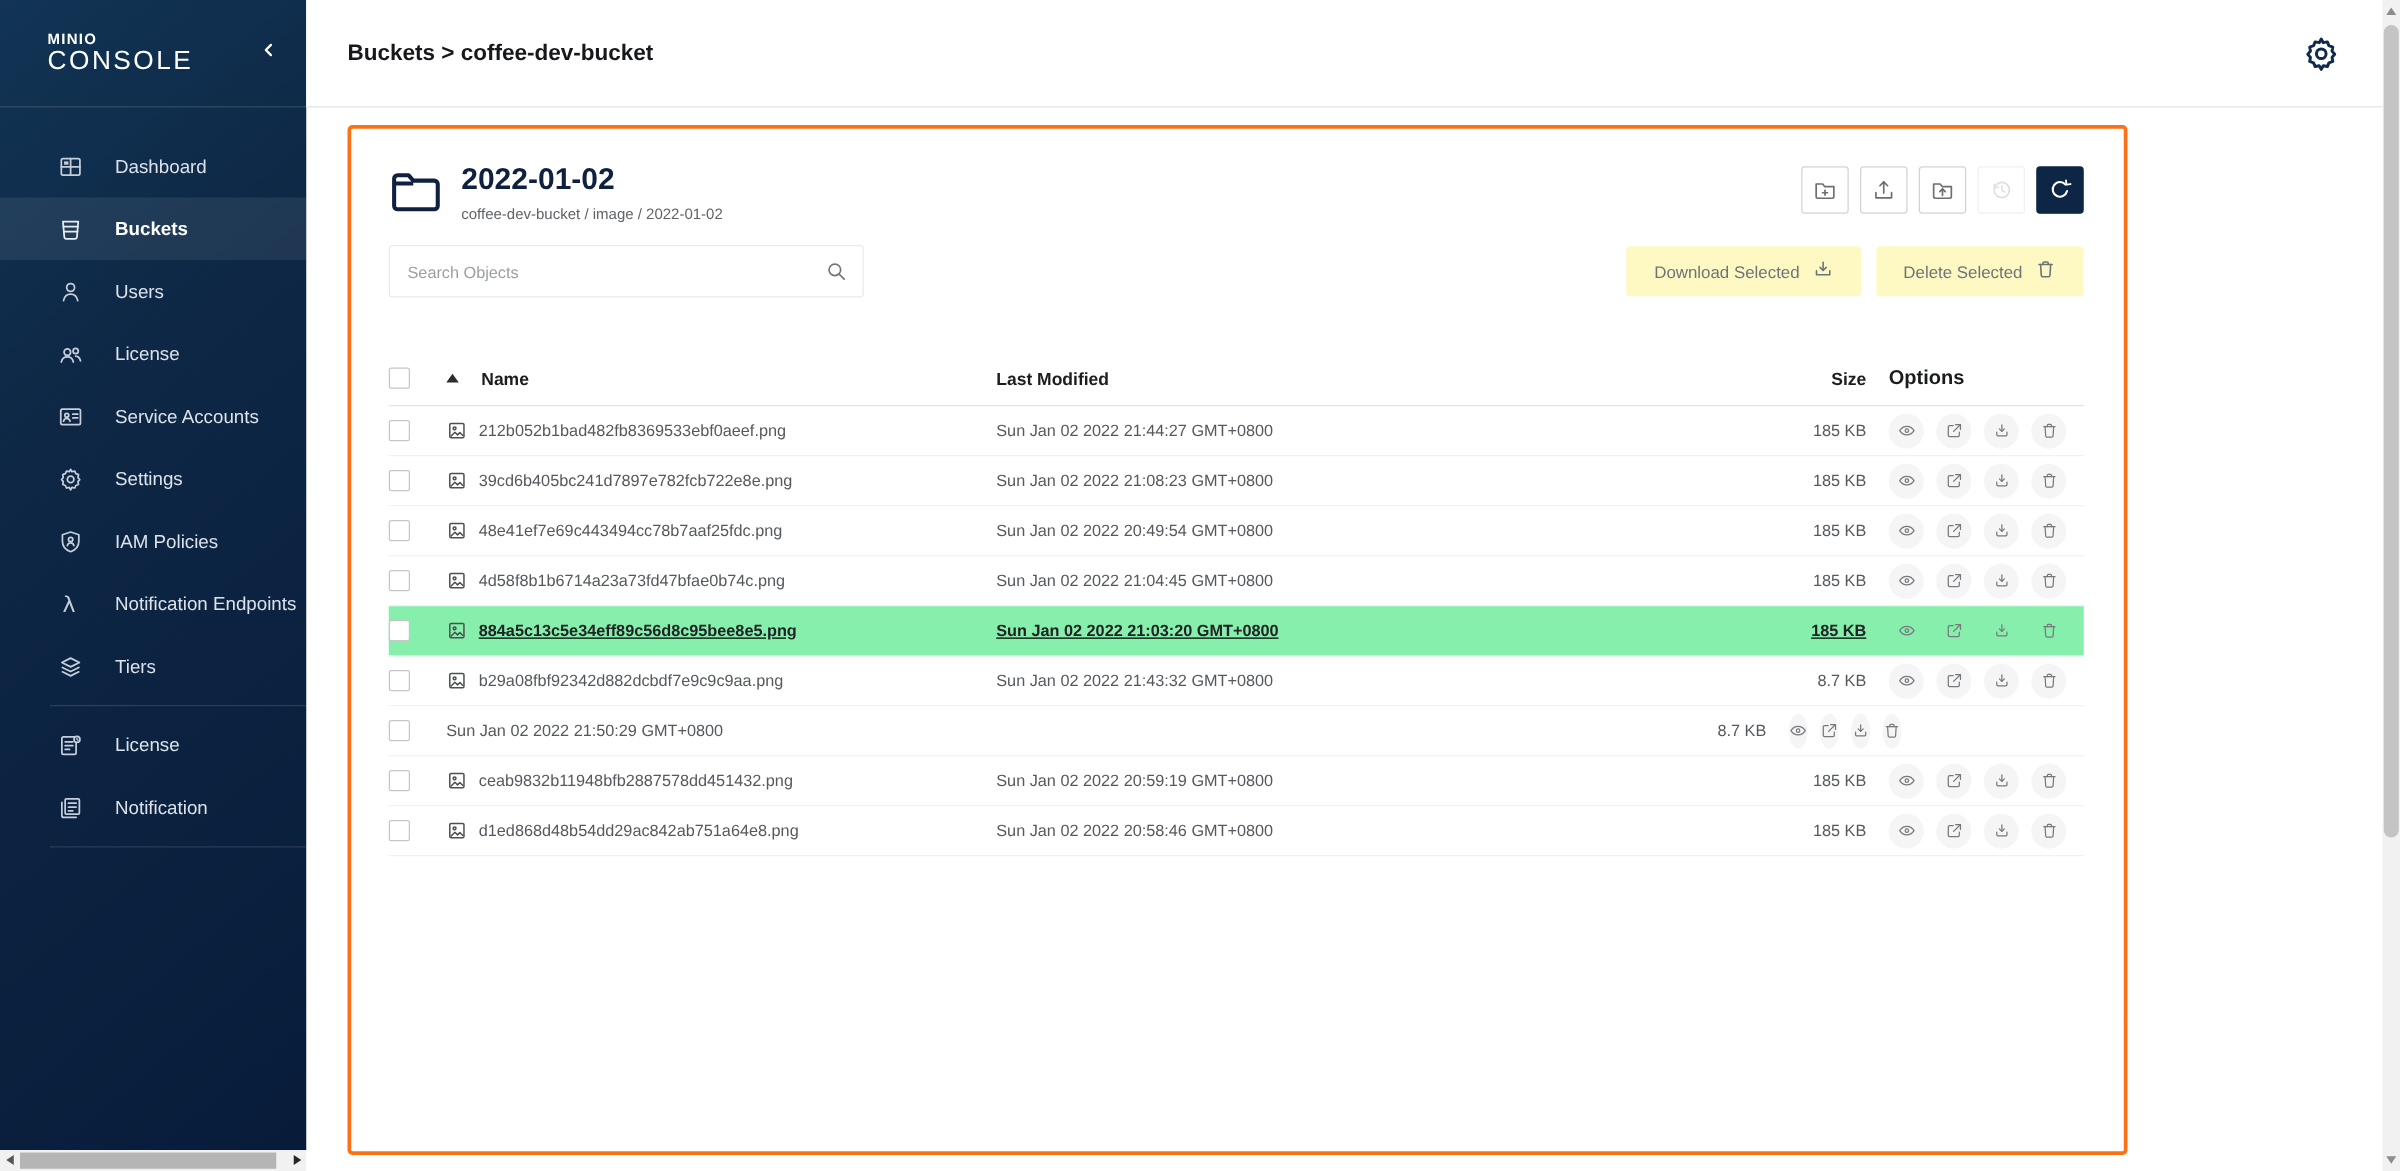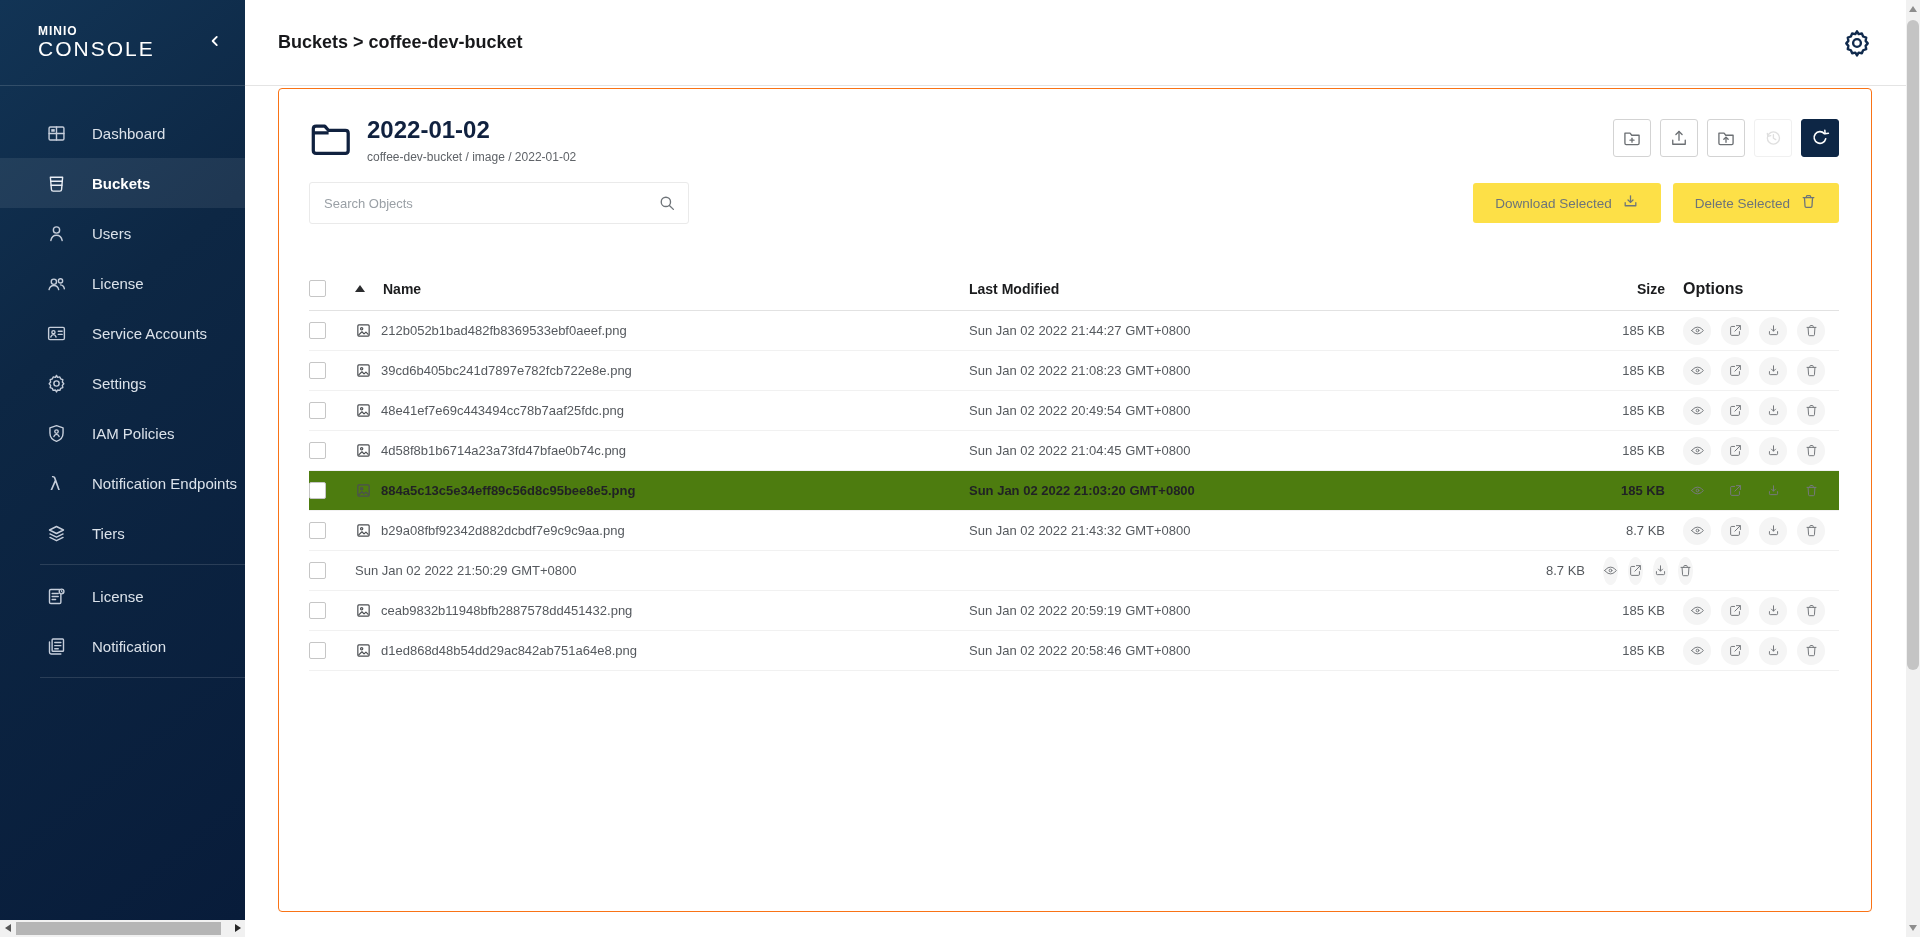--- a/index.html
+++ b/index.html
@@ -27,22 +27,22 @@
   .nav-divider { height:1px; background:rgba(255,255,255,.13); margin:6px 0 6px 40px; }
 
   
   .topbar { position:absolute; left:245px; top:0; width:1661px; height:86px; background:#fff;
             border-bottom:1px solid #e4e4e4; display:flex; align-items:center; padding:0 34px 0 33px; }
   .breadcrumb { font-size:18px; font-weight:bold; color:#17181b; flex:1; }
   .settings-gear { width:30px; height:30px; color:#102a4d; cursor:pointer; }
   .settings-gear svg { width:30px; height:30px; }
 
   
-  .card { position:absolute; left:278px; top:88px; width:1594px; height:824px; background:#fff;
-          border:1px solid #f97316; border-radius:4px; }
+  .card { position:absolute; left:278px; top:100px; width:1424px; height:824px; background:#fff;
+          border:3px solid #f97316; border-radius:4px; }
 
   .title-row { position:absolute; top:28px; left:30px; display:flex; align-items:flex-start; }
   .folder-ic { width:44px; height:40px; margin-right:14px; margin-top:2px; }
   .obj-title { font-size:24px; font-weight:bold; color:#10213f; line-height:26px; }
   .obj-path  { font-size:12px; color:#5f6368; margin-top:7px; }
 
   .toolbar { position:absolute; top:30px; right:32px; display:flex; gap:9px; }
   .tool-btn { width:38px; height:38px; border:1px solid #d3d3d3; border-radius:3px; background:#fff;
               color:#6b6f73; display:flex; align-items:center; justify-content:center; cursor:pointer; }
   .tool-btn svg { width:20px; height:20px; }
@@ -50,21 +50,21 @@
   .tool-btn.primary { background:#0d2645; border-color:#0d2645; color:#fff; }
 
   .search-row { position:absolute; top:93px; left:30px; right:32px; height:42px; display:flex; align-items:center; }
   .search-box { width:380px; height:42px; border:1px solid #eaeaea; border-radius:3px; background:#fff;
                 display:flex; align-items:center; padding:0 12px 0 14px; }
   .search-box input { flex:1; border:none; outline:none; font-size:13px; color:#444;
                       font-family:"Liberation Sans",sans-serif; }
   .search-box input::placeholder { color:#9aa0a6; }
   .search-ic { width:18px; height:18px; color:#6f7479; }
   .sel-actions { margin-left:auto; display:flex; gap:12px; }
-  .sel-btn { height:40px; padding:0 22px; background:#fde047; border:none; border-radius:3px;
+  .sel-btn { height:40px; padding:0 22px; background:#fef9c3; border:none; border-radius:3px;
              font-size:13.5px; color:#6d7479; display:flex; align-items:center; gap:10px; cursor:pointer;
              font-family:"Liberation Sans",sans-serif; }
   .sel-btn svg { width:17px; height:17px; }
 
   
   .objtable { position:absolute; top:178px; left:30px; right:32px; }
   .trow { display:grid; grid-template-columns:46px minmax(0,1fr) 620px 80px 170px;
           align-items:center; height:40px; border-bottom:1px solid #f1f1f1; }
   .trow.thead { height:44px; border-bottom:1px solid #e2e2e2; font-weight:bold; font-size:14px; color:#1b1c1e; }
   .cell-check { display:flex; align-items:center; }
@@ -72,21 +72,21 @@
   .cell-name { display:flex; align-items:center; gap:9px; font-size:13px; color:#55595e; overflow:hidden; }
   .cell-name .fic { width:17px; height:17px; color:#4c4f53; flex:none; }
   .sort-tri { width:0; height:0; border-left:5px solid transparent; border-right:5px solid transparent;
               border-bottom:7px solid #2b2c2e; margin-right:9px; }
   .cell-mod { font-size:13px; color:#55595e; }
   .cell-size { font-size:13px; color:#55595e; text-align:right; padding-right:4px; }
   .cell-opts { display:flex; gap:10px; justify-content:flex-start; padding-left:14px; }
   .opt-btn { width:28px; height:28px; border-radius:50%; background:#f5f5f5; border:none; cursor:pointer;
              display:flex; align-items:center; justify-content:center; color:#76797d; }
   .opt-btn svg { width:15px; height:15px; }
-  .trow.hl { background:#4d7c0f; }
+  .trow.hl { background:#86efac;text-decoration:underline; }
   .trow.hl .cell-name, .trow.hl .cell-mod, .trow.hl .cell-size { font-weight:bold; color:#212225; }
   .trow.hl .opt-btn { background:transparent; }
 
   
   .vscroll { position:absolute; right:0; top:0; width:14px; height:937px; background:#f1f1f1; }
   .vscroll .up { position:absolute; top:6px; left:3px; width:0; height:0;
                  border-left:4px solid transparent; border-right:4px solid transparent; border-bottom:6px solid #8d8d8d; }
   .vscroll .down { position:absolute; bottom:6px; left:3px; width:0; height:0;
                  border-left:4px solid transparent; border-right:4px solid transparent; border-top:6px solid #8d8d8d; }
   .vscroll .thumb { position:absolute; top:20px; left:1px; width:12px; height:650px; background:#c4c4c4; border-radius:6px; }

